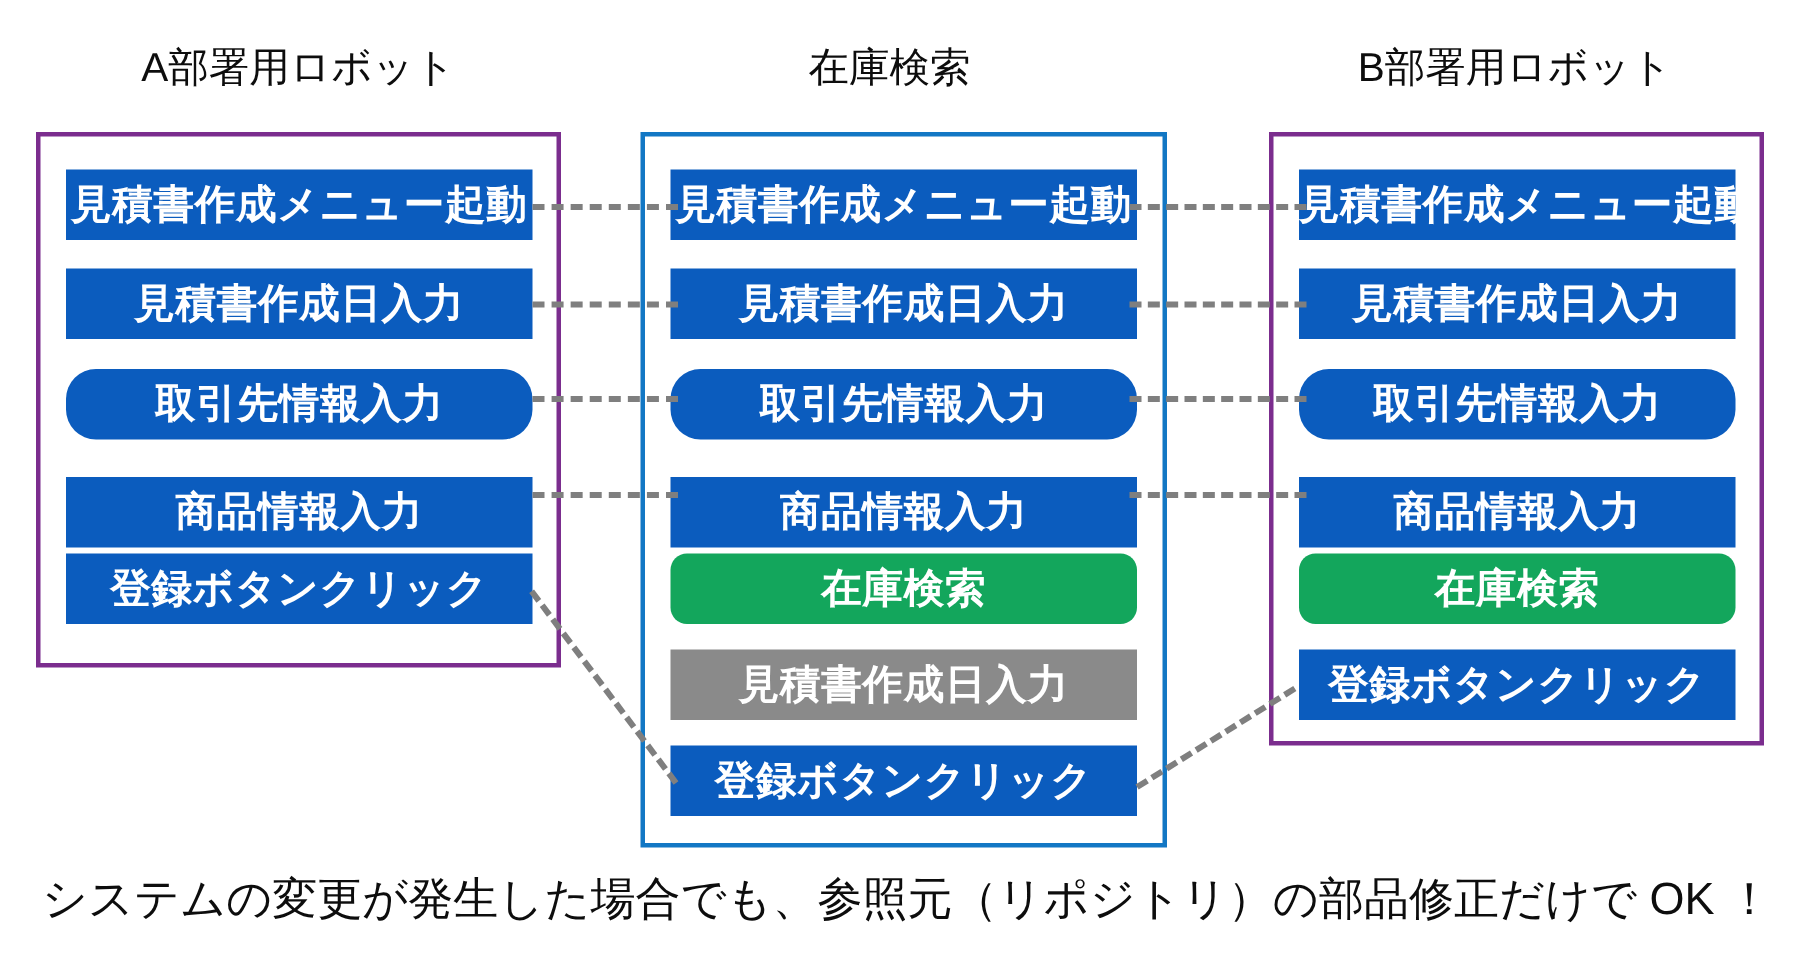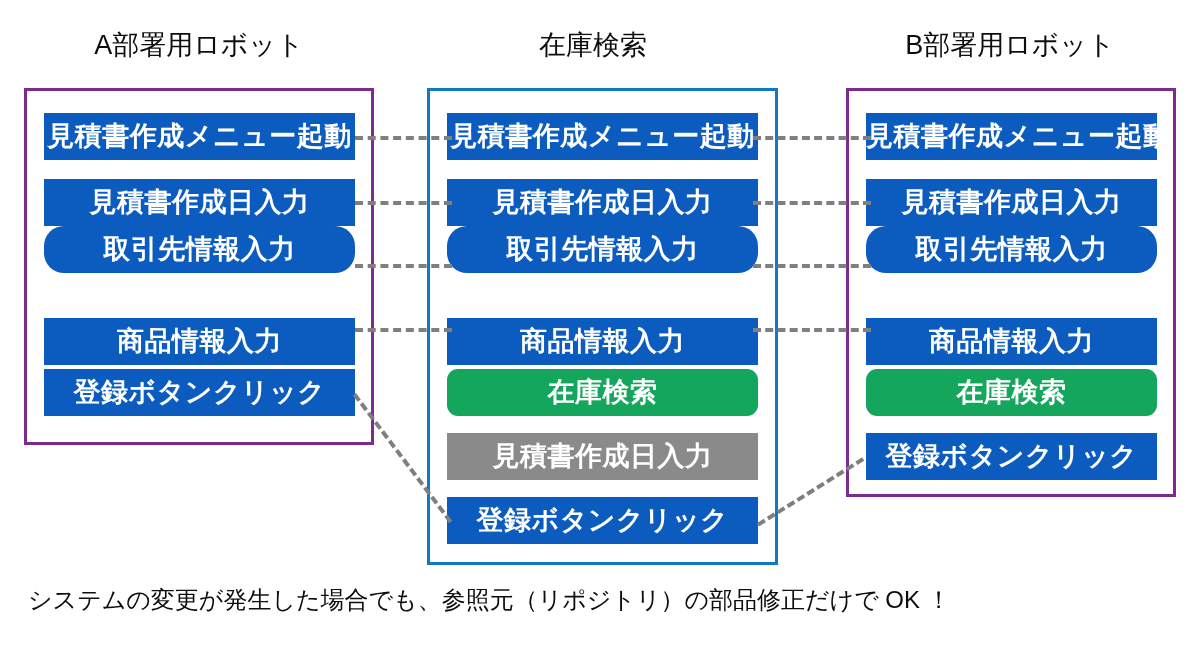--- a/index.html
+++ b/index.html
@@ -68,21 +68,21 @@
   .chip-green { background: #13A65C; border-radius: 11px; }
   .chip-gray  { background: #8A8A8A; }
 
   .col-a .chip { left: 44px;  width: 311px; }
   .col-r .chip { left: 447px; width: 311px; }
   .col-b .chip { left: 866px; width: 291px; }
 
   
   .slot0 { top: 113px; }
   .slot1 { top: 179px; }
-  .slot2 { top: 226px; border-radius: 20px; }
+  .slot2 { top: 246px; border-radius: 20px; }
   .slot3 { top: 318px; }
   .slot4 { top: 369px; }
   .slot5 { top: 433px; }
   .slot6 { top: 497px; }
 
   
   .dash-h {
     position: absolute;
     height: 0;
     border-top: 4px dashed #7F7F7F;
@@ -114,21 +114,21 @@
     width: 124px;
     transform: rotate(-32deg);
   }
 
   
   #caption {
     position: absolute;
     left: 28px;
     top: 578px;
     width: 1150px;
-    font-size: 24px;
+    font-size: 30px;
     line-height: 44px;
     color: #0d0d0d;
     white-space: nowrap;
     letter-spacing: 0px;
   }
 </style>
 </head>
 <body>
 
 <div id="stage">

